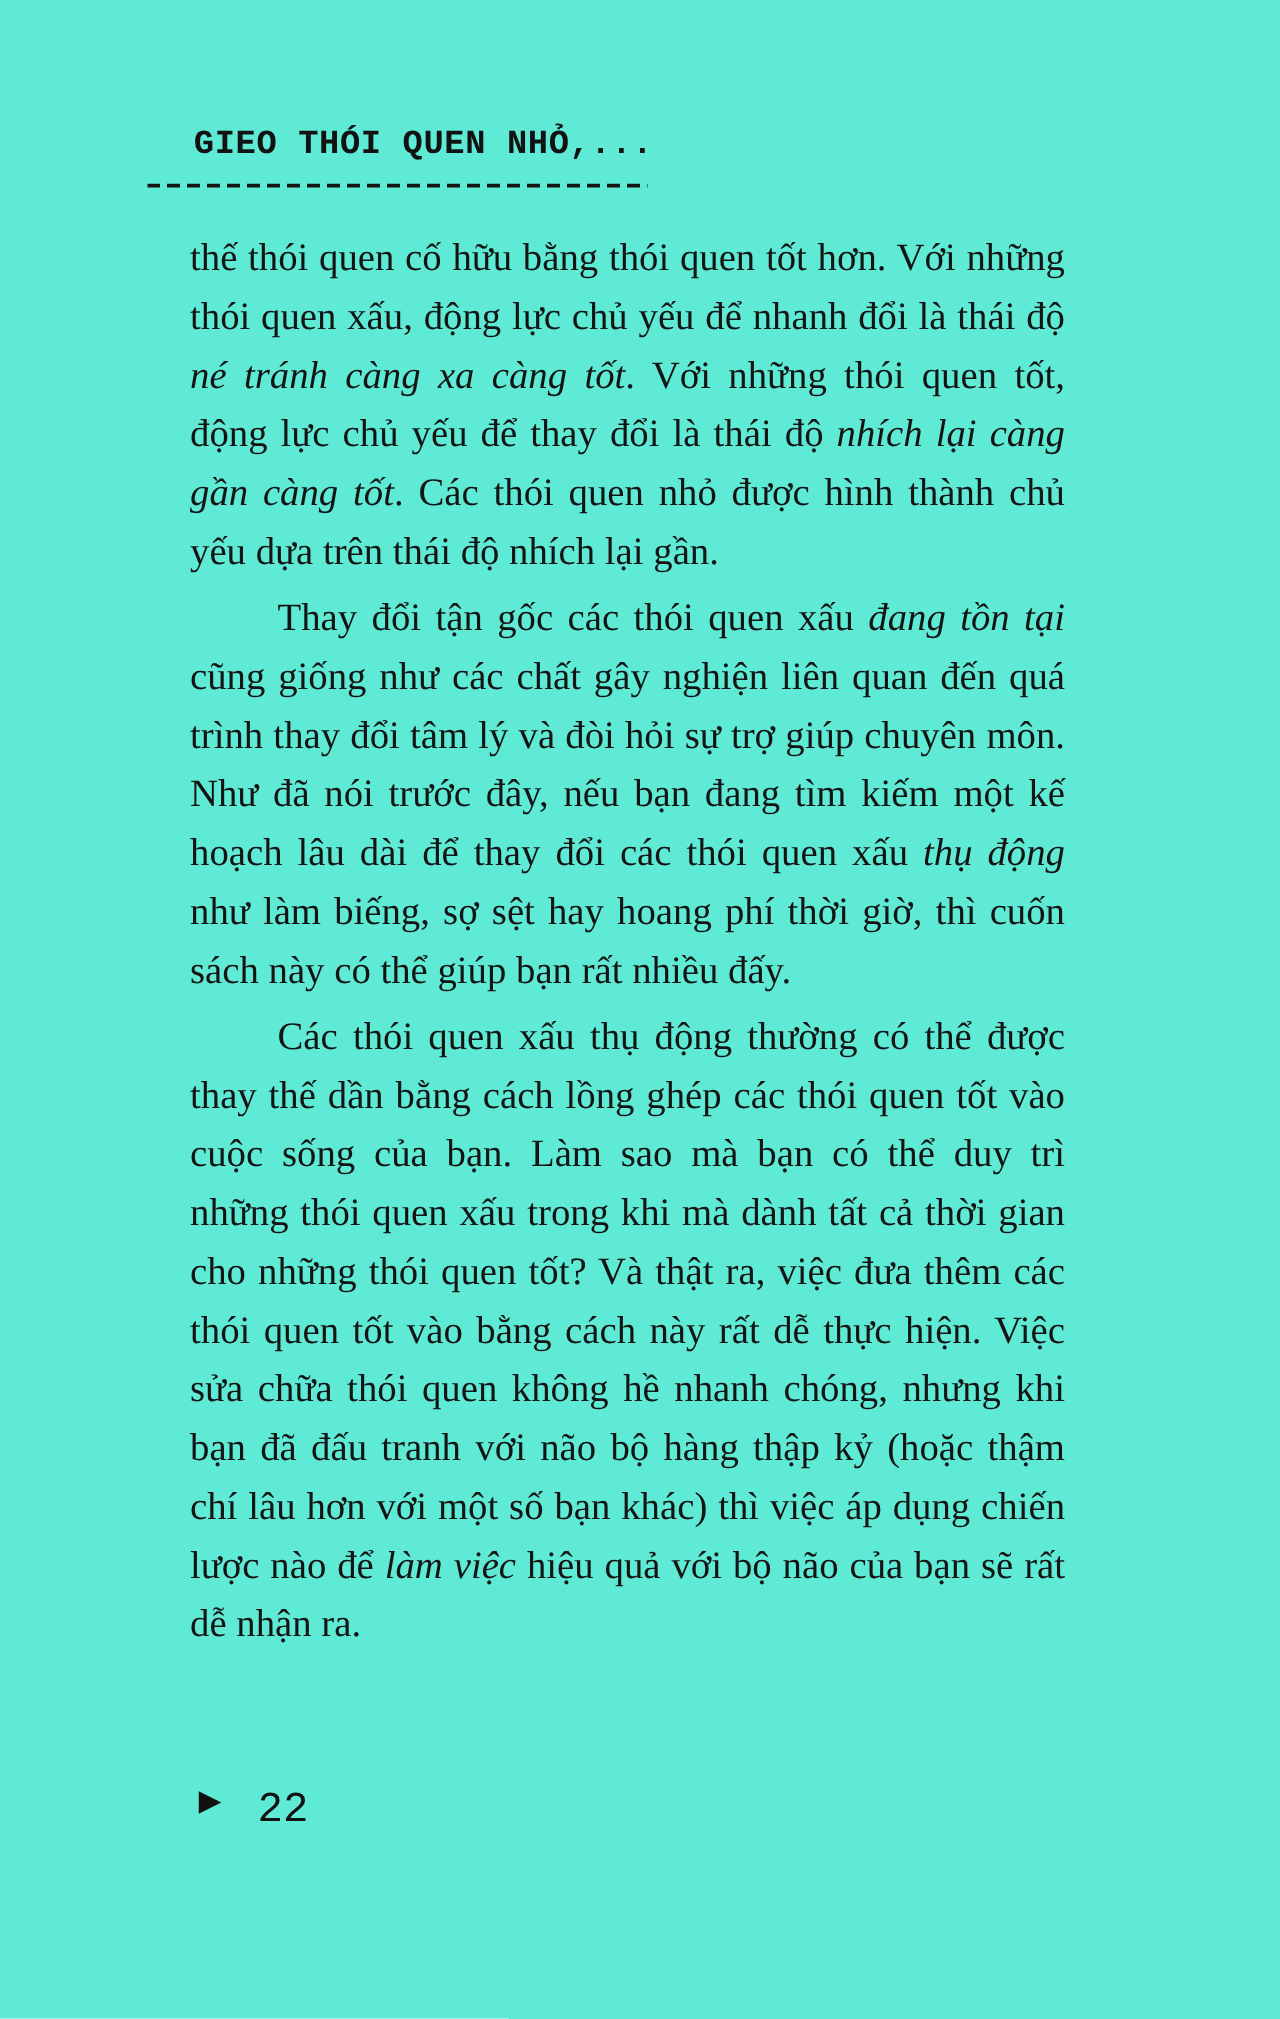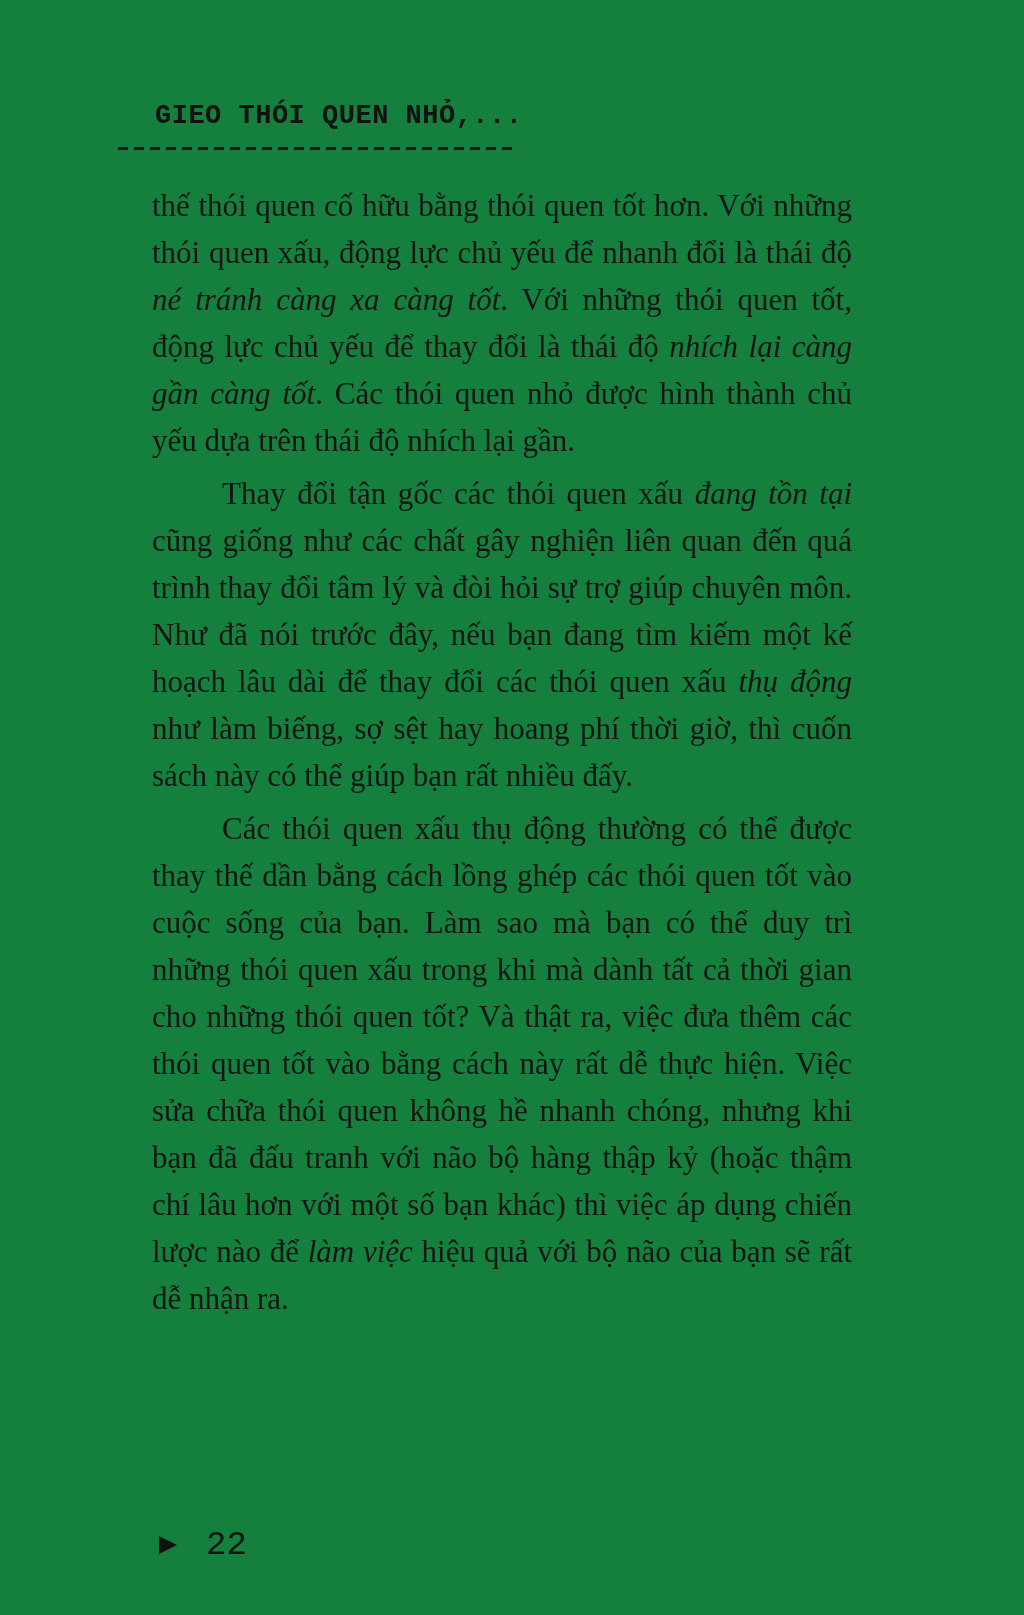--- a/index.html
+++ b/index.html
@@ -4,21 +4,21 @@
 <style>
   html, body {
     margin: 0;
     padding: 0;
     background: #ffffff;
   }
   .page {
     position: relative;
     width: 1024px;
     height: 1615px;
-    background: #15803d;
+    background: #5eead4;
     overflow: hidden;
     font-family: "Liberation Serif", "DejaVu Serif", serif;
     color: #141414;
   }
   .running-header {
     position: absolute;
     top: 101px;
     left: 155px;
     font-family: "Liberation Mono", "DejaVu Sans Mono", monospace;
     font-weight: bold;
@@ -56,24 +56,23 @@
   }
   .para.indent {
     text-indent: 70px;
   }
   .para em {
     font-style: italic;
     margin-top: 21px;
   }
   .page-footer {
     position: absolute;
-    top: 1528px;
+    top: 1432px;
     left: 158px;
     display: flex;
-    align-items: center;
     gap: 28px;
   }
   .footer-marker {
     width: 20px;
     height: 20px;
     display: block;
   }
   .footer-page-number {
     font-family: "Liberation Mono", "DejaVu Sans Mono", monospace;
     font-size: 34px;

